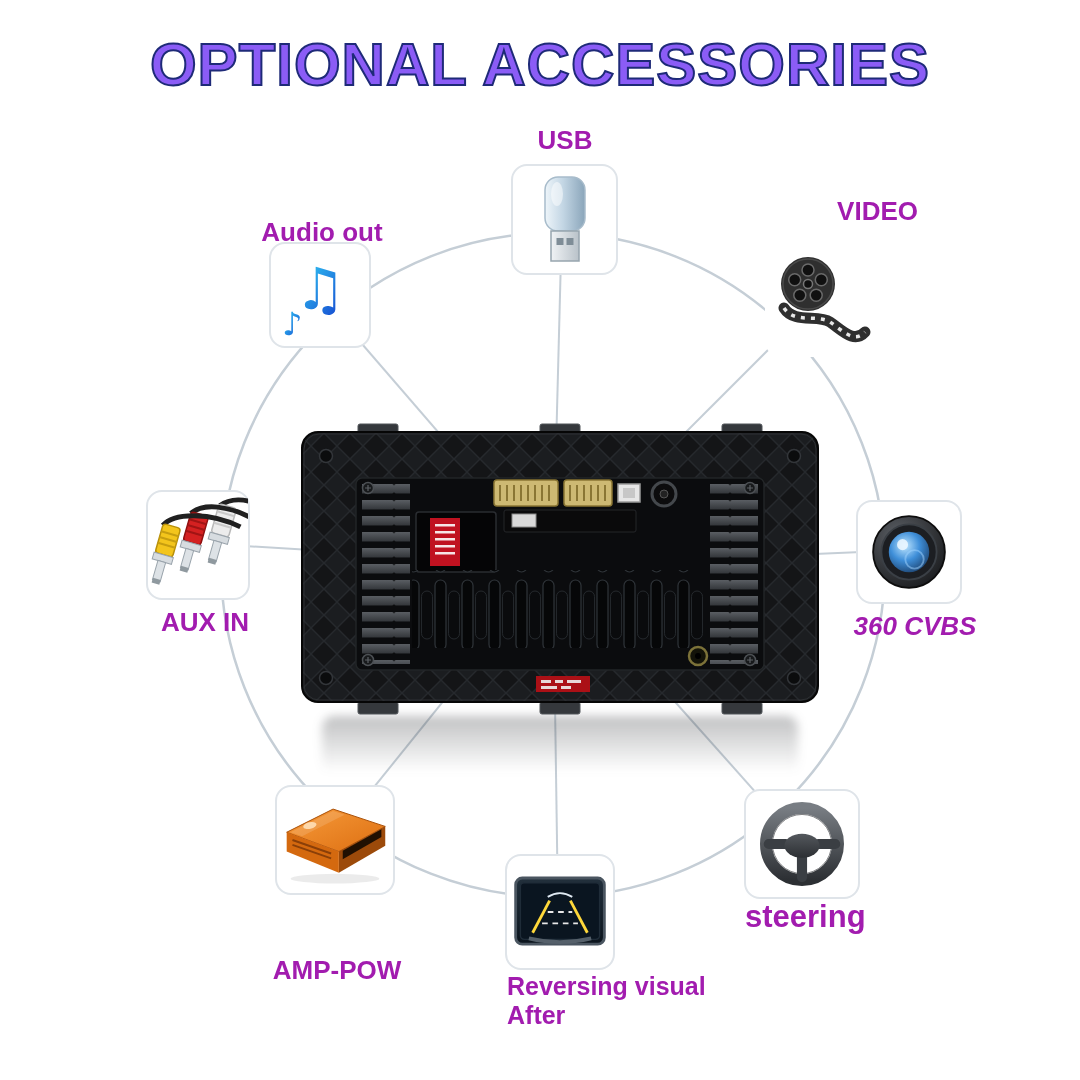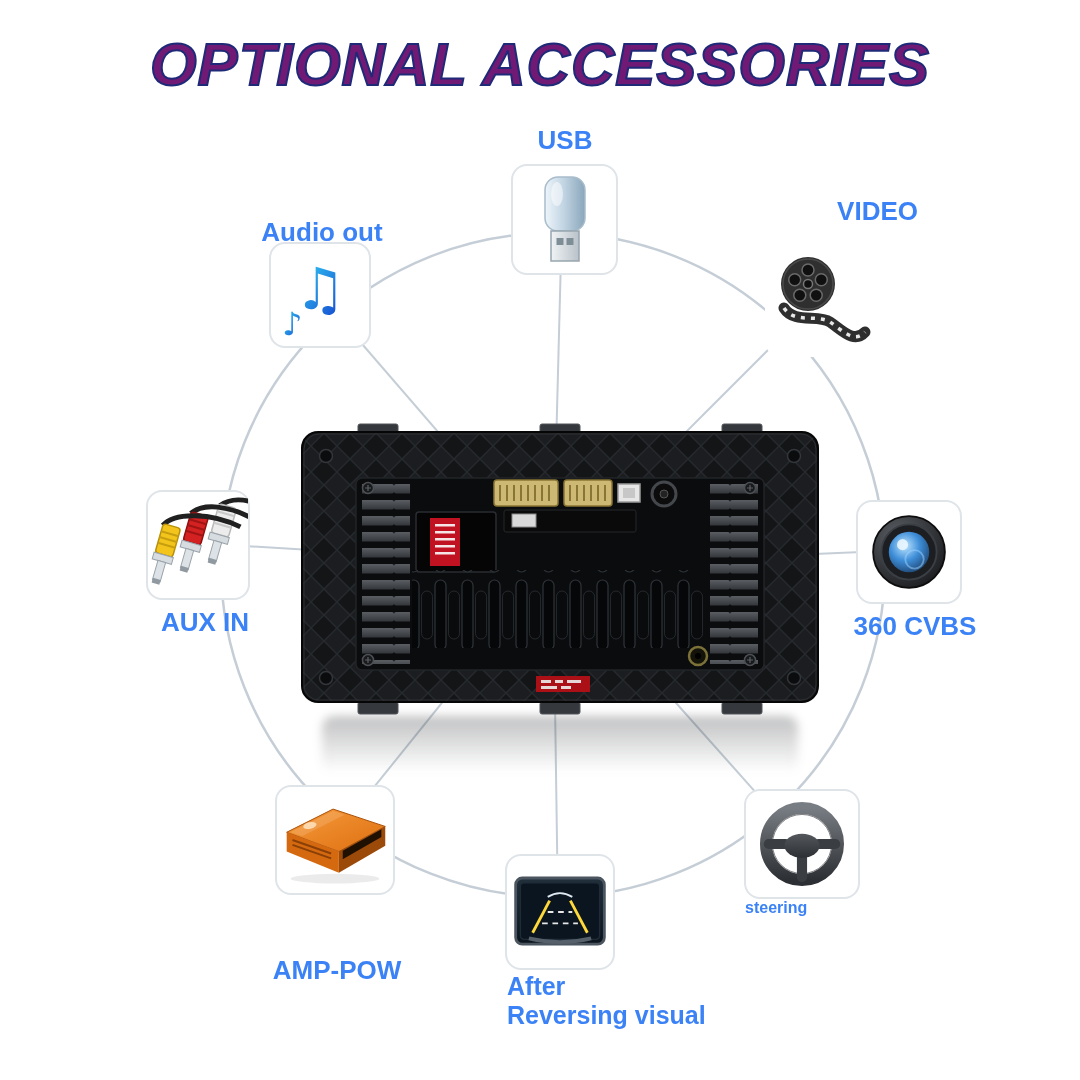--- a/index.html
+++ b/index.html
@@ -4,52 +4,52 @@
 <style>
   html,body{margin:0;padding:0;background:#ffffff;}
   .canvas{
     position:relative;width:1080px;height:1080px;margin:0 auto;
     background:#ffffff;overflow:hidden;
     font-family:"Liberation Sans","DejaVu Sans",sans-serif;
   }
   .title{
     position:absolute;top:30px;left:0;width:100%;
     text-align:center;font-size:60px;font-weight:800;
-    color:#701a75;letter-spacing:1px;margin:0;font-style:italic;
+    color:#8b5cf6;letter-spacing:1px;margin:0;
     -webkit-text-stroke:2px #1e2a78;
   }
   .diagram-lines{position:absolute;left:0;top:0;width:1080px;height:1080px;z-index:0;}
   .acc-box{
     position:absolute;z-index:2;background:#ffffff;
     border:2px solid #dfe4e9;border-radius:16px;
     display:flex;align-items:center;justify-content:center;
   }
   .acc-box.noborder{border-color:transparent;}
   .acc-label{
-    position:absolute;z-index:2;font-weight:bold;color:#3b82f6;
+    position:absolute;z-index:2;font-weight:bold;color:#a21caf;
     font-size:26px;text-align:center;line-height:1.15;
   }
   .acc-label.leftalign{text-align:left;}
   .acc-label span{display:block;}
   
   .box-usb{left:511px;top:164px;width:103px;height:107px;}
   .box-audio{left:269px;top:242px;width:98px;height:102px;}
   .box-video{left:765px;top:247px;width:106px;height:106px;}
   .box-aux{left:146px;top:490px;width:100px;height:106px;}
   .box-cvbs{left:856px;top:500px;width:102px;height:100px;}
   .box-amp{left:275px;top:785px;width:116px;height:106px;}
   .box-rev{left:505px;top:854px;width:106px;height:112px;}
   .box-steer{left:744px;top:789px;width:112px;height:106px;}
   .label-usb{left:465px;top:126px;width:200px;}
   .label-audio{left:222px;top:218px;width:200px;}
   .label-video{left:718px;top:197px;width:200px;text-align:right;}
   .label-aux{left:105px;top:608px;width:200px;text-align:center;}
-  .label-cvbs{left:815px;top:612px;width:200px;}
+  .label-cvbs{left:815px;top:612px;width:200px;font-style:italic;}
   .label-amp{left:237px;top:956px;width:200px;}
-  .label-steer{left:745px;top:899px;width:230px;font-size:16px;}
+  .label-steer{left:745px;top:899px;width:230px;font-size:31px;}
   .label-rev{left:507px;top:972px;width:260px;font-size:25px;}
   .unit{position:absolute;left:298px;top:420px;width:524px;height:298px;z-index:3;}
   .unit-reflection{
     position:absolute;left:322px;top:716px;width:476px;height:66px;z-index:1;
     background:linear-gradient(180deg, rgba(45,48,52,0.30) 0%, rgba(255,255,255,0) 85%);
     filter:blur(5px);border-radius:12px;
   }
 </style>
 </head>
 <body>
@@ -316,22 +316,22 @@
       <rect x="11" y="19" width="84" height="60" rx="4" fill="#0a1520" stroke="#1f2c38" stroke-width="1.5"></rect>
       <path d="M24 72 L42 38" stroke="#ffd83a" stroke-width="3"></path>
       <path d="M82 72 L64 38" stroke="#ffd83a" stroke-width="3"></path>
       <path d="M34 62 H72" stroke="#e8e8e8" stroke-width="2" stroke-dasharray="6 5"></path>
       <path d="M40 50 H66" stroke="#e8e8e8" stroke-width="2" stroke-dasharray="6 5"></path>
       <path d="M40 34 Q53 26 66 34" stroke="#dfe9f2" stroke-width="2" fill="none"></path>
       <path d="M20 78 Q53 86 86 78" stroke="#55606a" stroke-width="4" fill="none"></path>
     </svg>
   </div>
   <div class="acc-label label-rev leftalign">
+    <span>Reversing visual</span>
     <span>After</span>
-    <span>Reversing visual</span>
   </div>
 
   <div class="acc-box box-steer">
     <svg width="96" height="96" viewBox="0 0 104 104" xmlns="http://www.w3.org/2000/svg">
       <defs>
         <linearGradient id="wheelG" x1="0" y1="0" x2="0" y2="1">
           <stop offset="0" stop-color="#787d83"></stop>
             <stop offset="1" stop-color="#2c2f33"></stop>
         </linearGradient>
         <linearGradient id="hubG" x1="0" y1="0" x2="0" y2="1">

